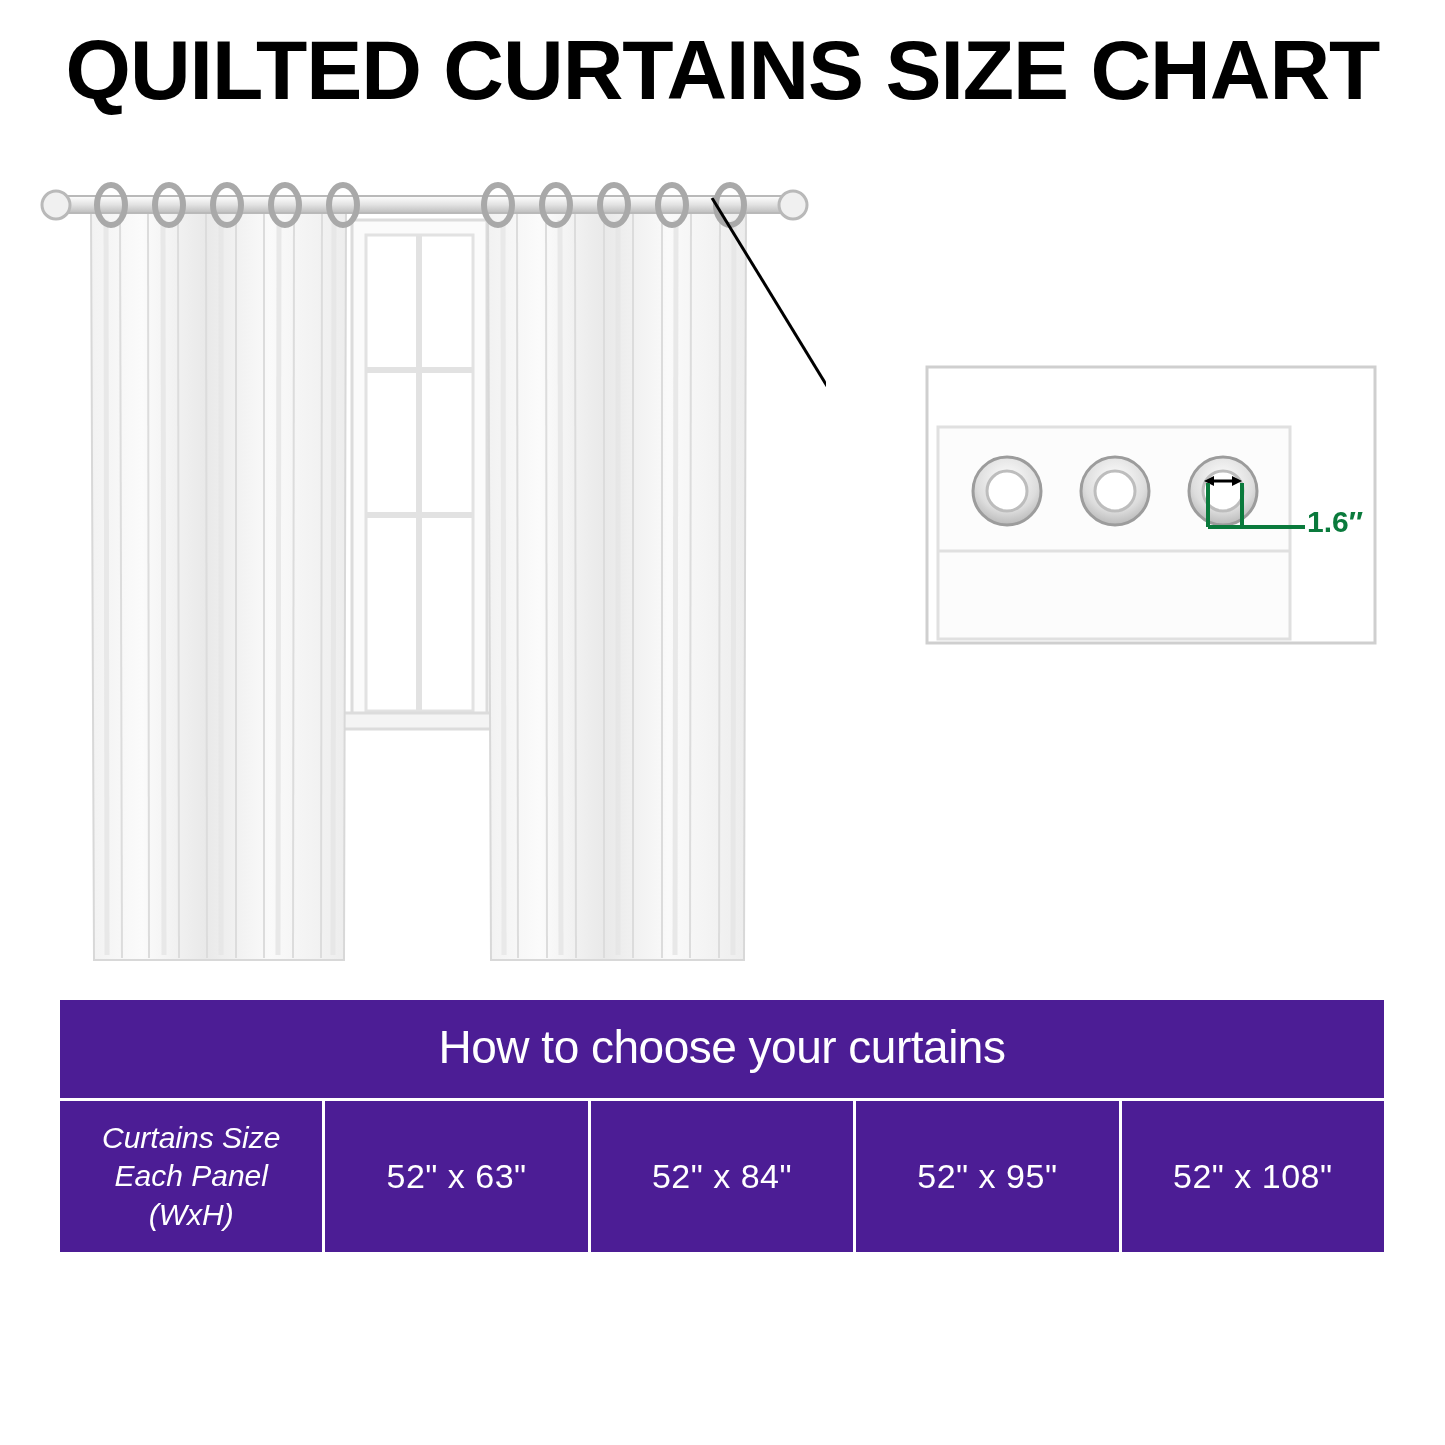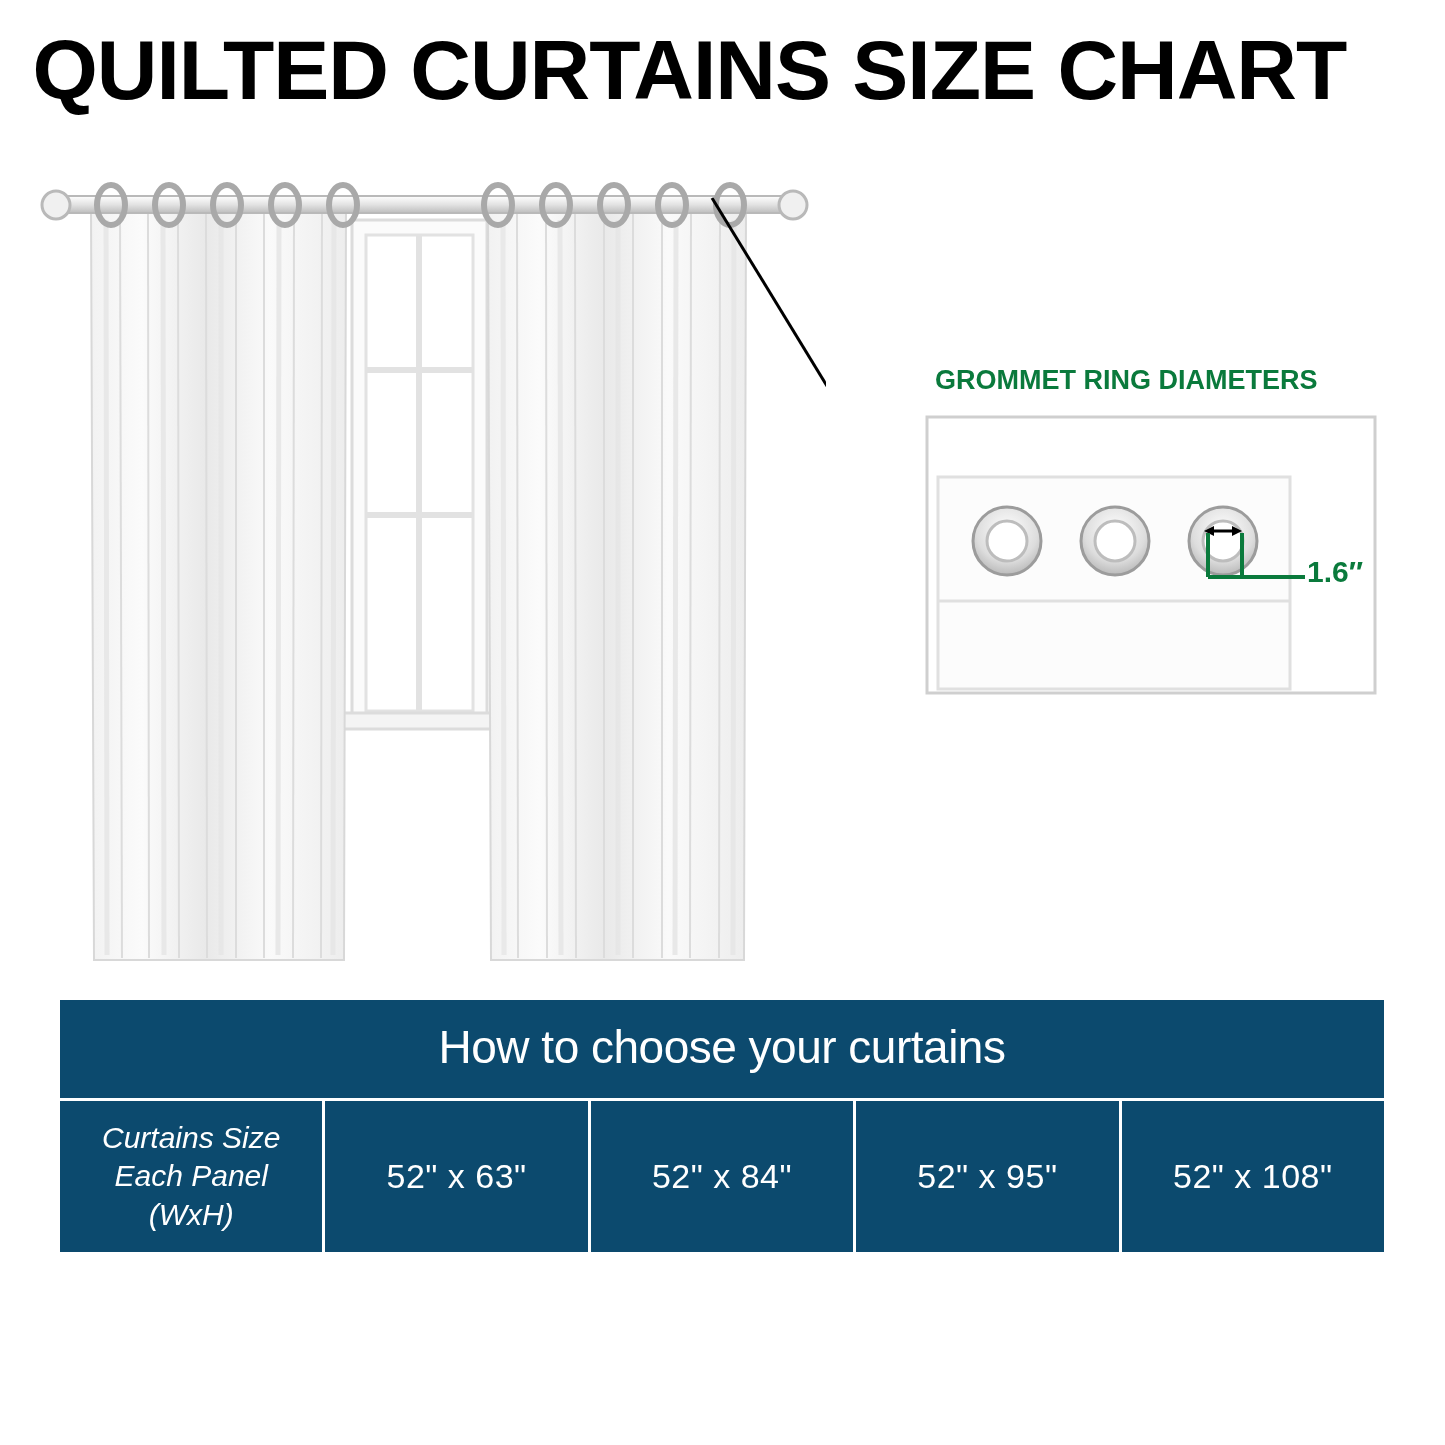--- a/index.html
+++ b/index.html
@@ -16,20 +16,21 @@
     overflow: hidden;
   }
 
   
   .title {
     position: absolute;
     top: 28px;
     left: 50%;
     transform: translateX(-50%);
     width: 1380px;
+    text-align: center;
     font-size: 84px;
     font-weight: bold;
     letter-spacing: -1px;
     line-height: 1;
     white-space: nowrap;
   }
 
   
   .illustration {
     position: absolute;
@@ -51,21 +52,20 @@
     font-weight: bold;
     color: #0a7a3c;
     letter-spacing: 0px;
     margin: 0 0 14px 10px;
     white-space: nowrap;
   }
   .grommet-box {
     position: relative;
     width: 398px;
     height: 280px;
-    margin-top: 19px;
   }
   .dim-label {
     position: absolute;
     left: 382px;
     top: 140px;
     font-size: 30px;
     font-weight: bold;
     color: #0a7a3c;
     white-space: nowrap;
   }
@@ -76,21 +76,21 @@
     left: 57px;
     top: 997px;
     width: 1330px;
   }
   table.size-chart {
     border-collapse: collapse;
     width: 100%;
     table-layout: fixed;
   }
   table.size-chart th, table.size-chart td {
-    background: #0c4a6e;
+    background: #4c1d95;
     color: #ffffff;
     border: 3px solid #ffffff;
     text-align: center;
     vertical-align: middle;
   }
   .tbl-header {
     font-size: 46px;
     font-weight: normal;
     padding: 20px 0 24px 0;
     letter-spacing: -0.5px;
@@ -208,21 +208,20 @@
     </g>
 
     <g stroke="#000000" stroke-width="3" fill="none">
       <line x1="676" y1="38" x2="870" y2="355"></line>
       <path d="M870 355 L846 344 L855 331 Z" fill="#000000" stroke="none"></path>
     </g>
   </svg>
 </div>
 
 <div class="grommet-section">
-  <div class="grommet-title">GROMMET RING DIAMETERS</div>
   <div class="grommet-box">
     <svg width="452" height="280" viewBox="0 0 452 280" xmlns="http://www.w3.org/2000/svg">
       <defs>
         <radialGradient id="gr1" cx="0.5" cy="0.35" r="0.75">
           <stop offset="0%" stop-color="#ffffff"></stop>
           <stop offset="60%" stop-color="#dddddd"></stop>
           <stop offset="100%" stop-color="#a8a8a8"></stop>
         </radialGradient>
       </defs>
 

